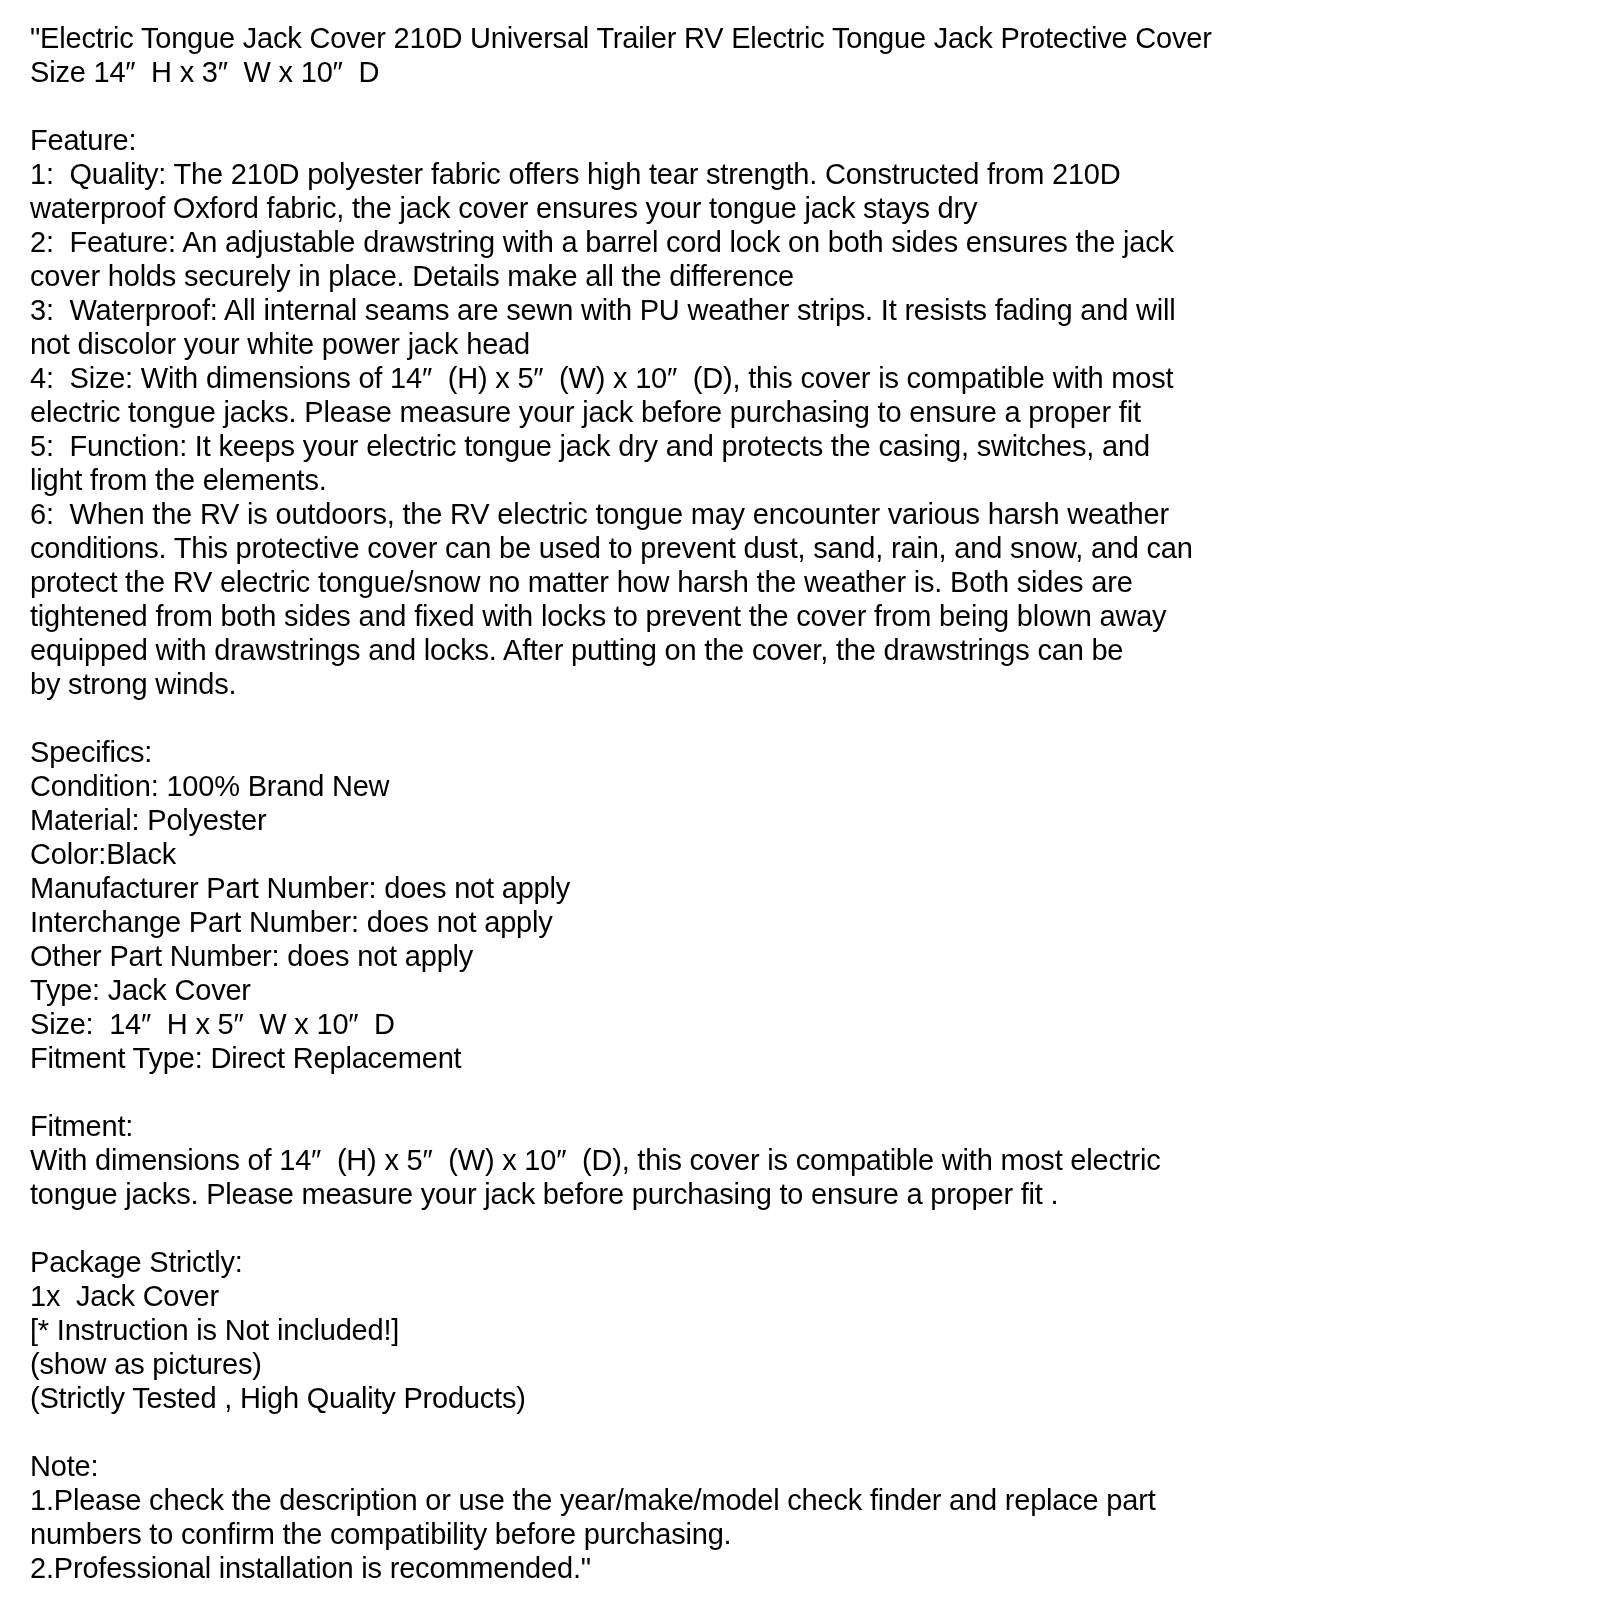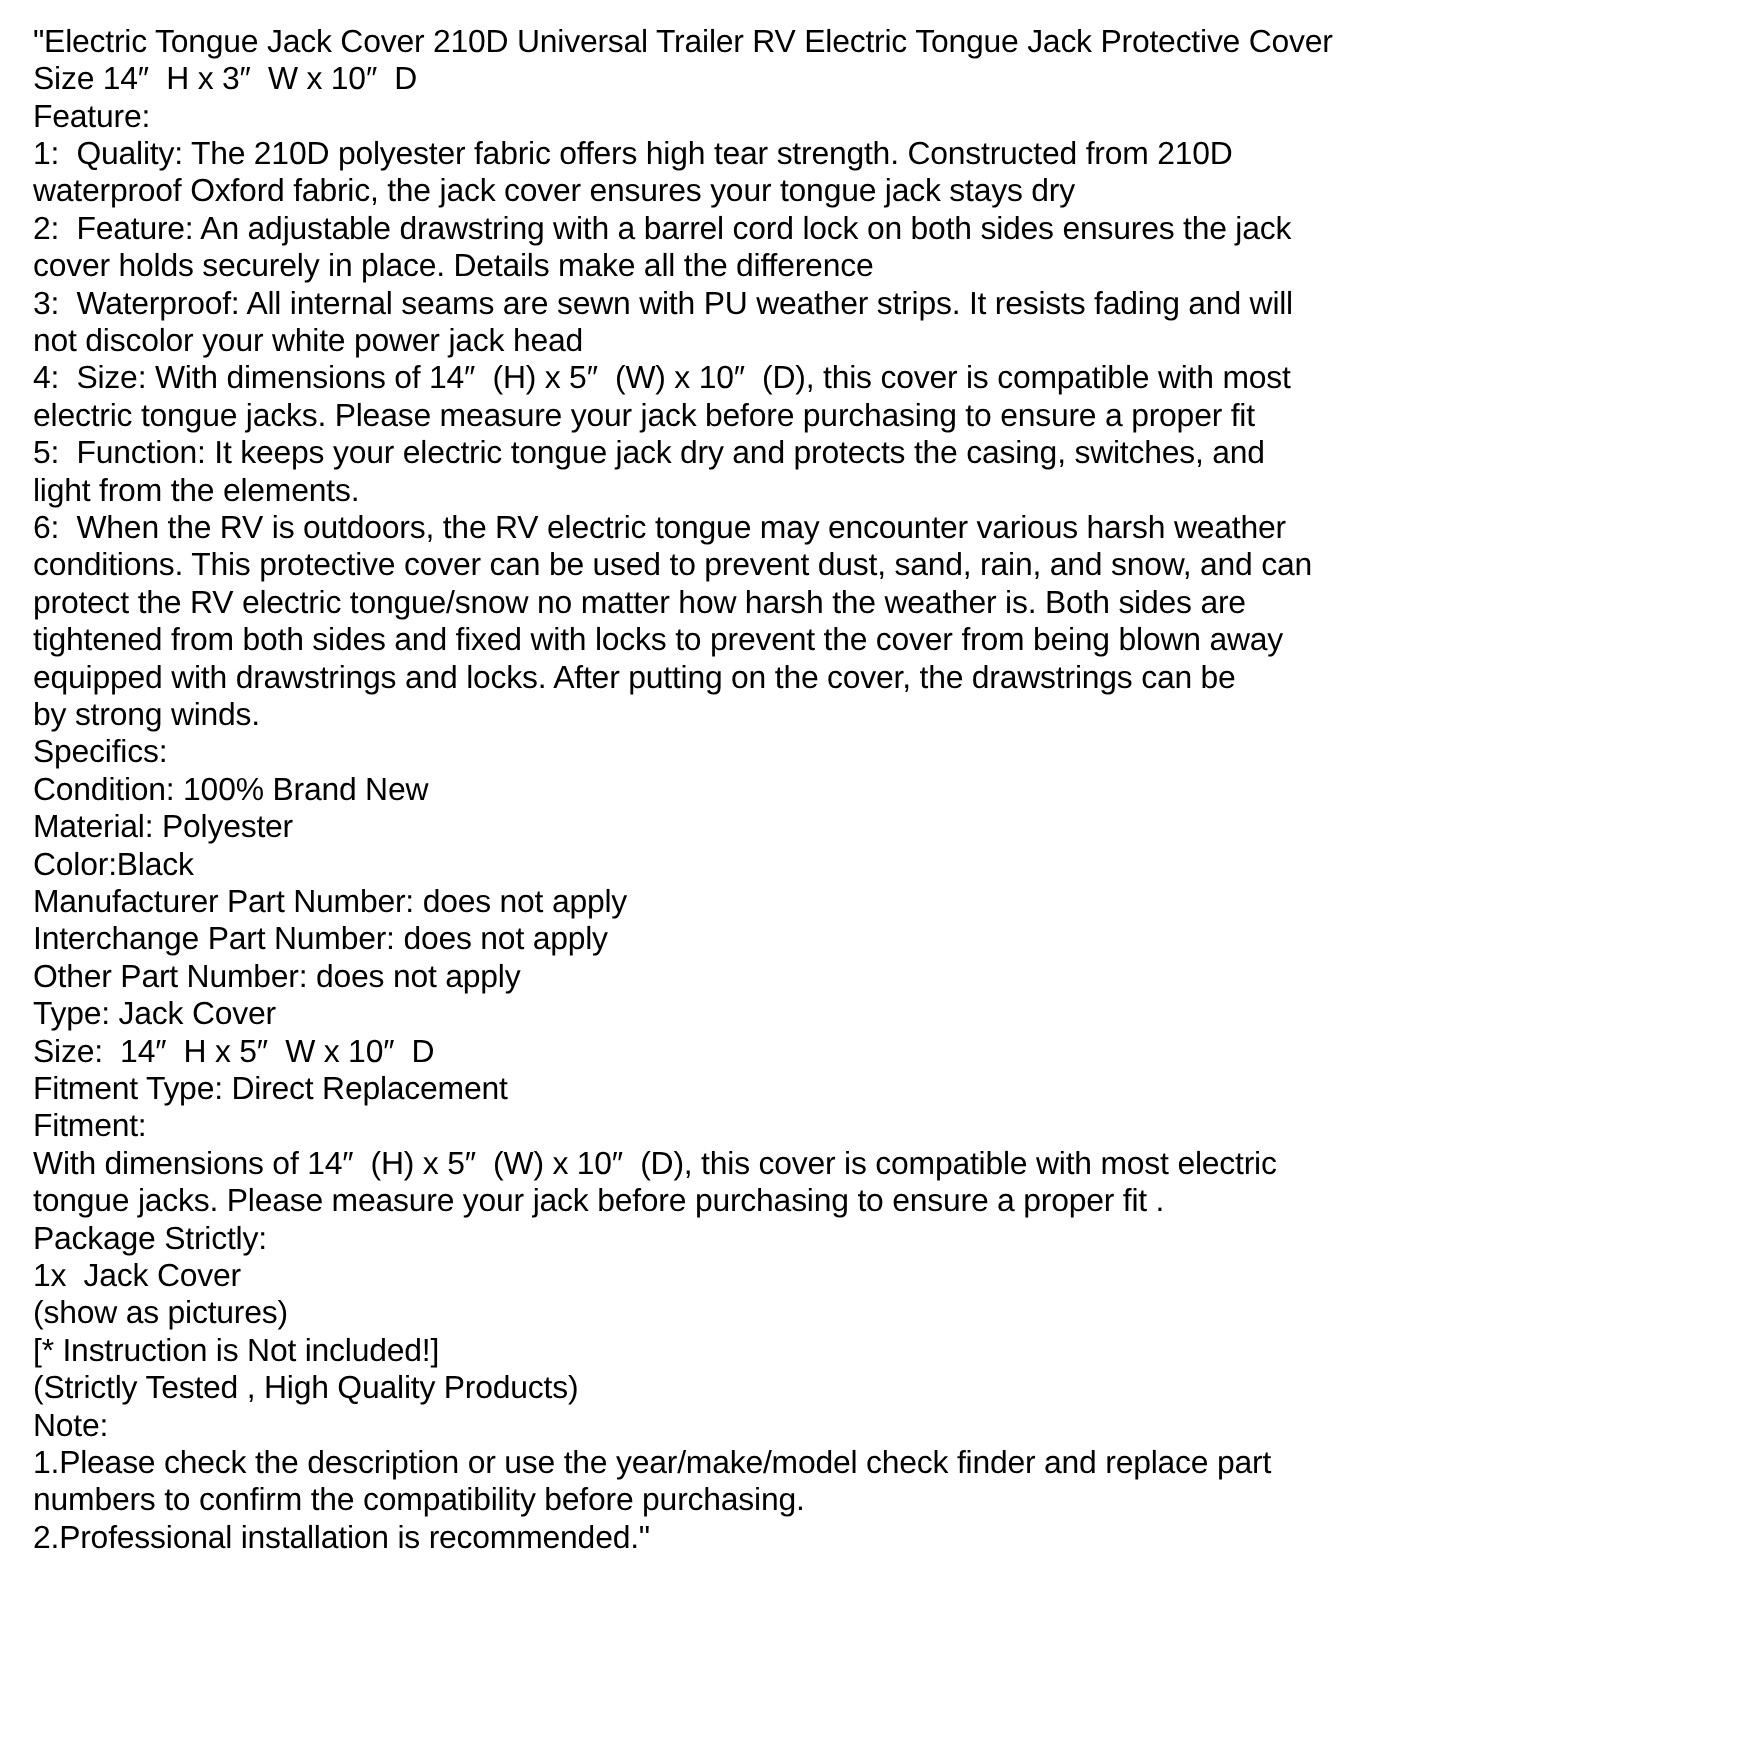--- a/index.html
+++ b/index.html
@@ -13,21 +13,21 @@
     box-sizing: border-box;
     padding: 21px 30px 0 30px;
     font-family: "Liberation Sans", "DejaVu Sans", sans-serif;
     font-size: 29px;
     font-weight: 400;
     color: #000000;
     letter-spacing: -0.2px;
     overflow: hidden;
   }
   .doc-block { margin: 0; }
-  .section { }
+  .section { margin-top: 34px; }
   .line {
     height: 34px;
     line-height: 34px;
     white-space: pre;
   }
 </style>
 </head>
 <body>
 
 <div class="doc-block">
@@ -72,22 +72,22 @@
 
   <div class="section">
     <div class="line">Fitment:</div>
     <div class="line">With dimensions of 14″  (H) x 5″  (W) x 10″  (D), this cover is compatible with most electric</div>
     <div class="line">tongue jacks. Please measure your jack before purchasing to ensure a proper fit .</div>
   </div>
 
   <div class="section">
     <div class="line">Package Strictly:</div>
     <div class="line">1x  Jack Cover</div>
+    <div class="line">[* Instruction is Not included!]</div>
     <div class="line">(show as pictures)</div>
-    <div class="line">[* Instruction is Not included!]</div>
     <div class="line">(Strictly Tested , High Quality Products)</div>
   </div>
 
   <div class="section">
     <div class="line">Note:</div>
     <div class="line">1.Please check the description or use the year/make/model check finder and replace part</div>
     <div class="line">numbers to confirm the compatibility before purchasing.</div>
     <div class="line">2.Professional installation is recommended."</div>
   </div>
 

